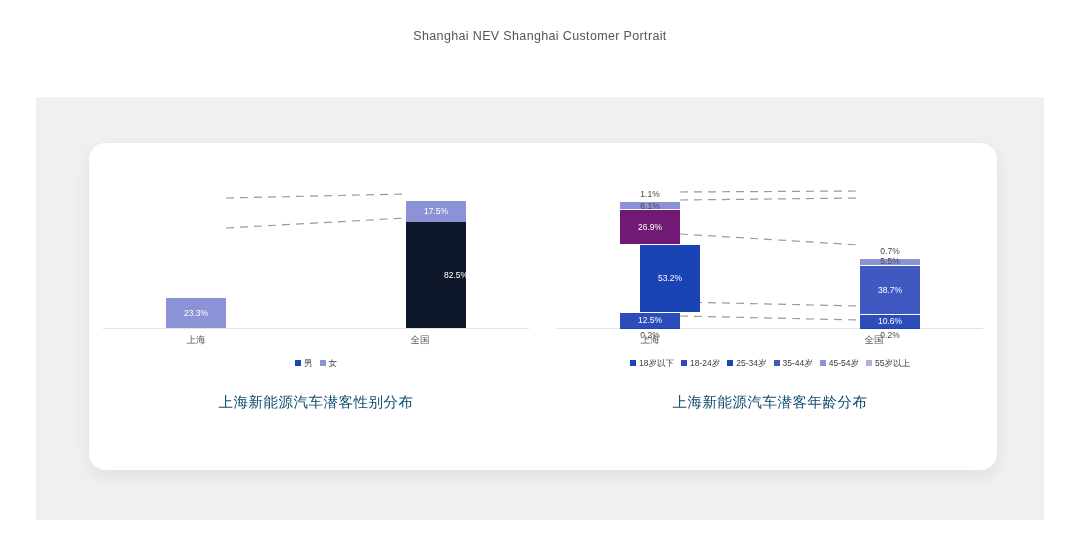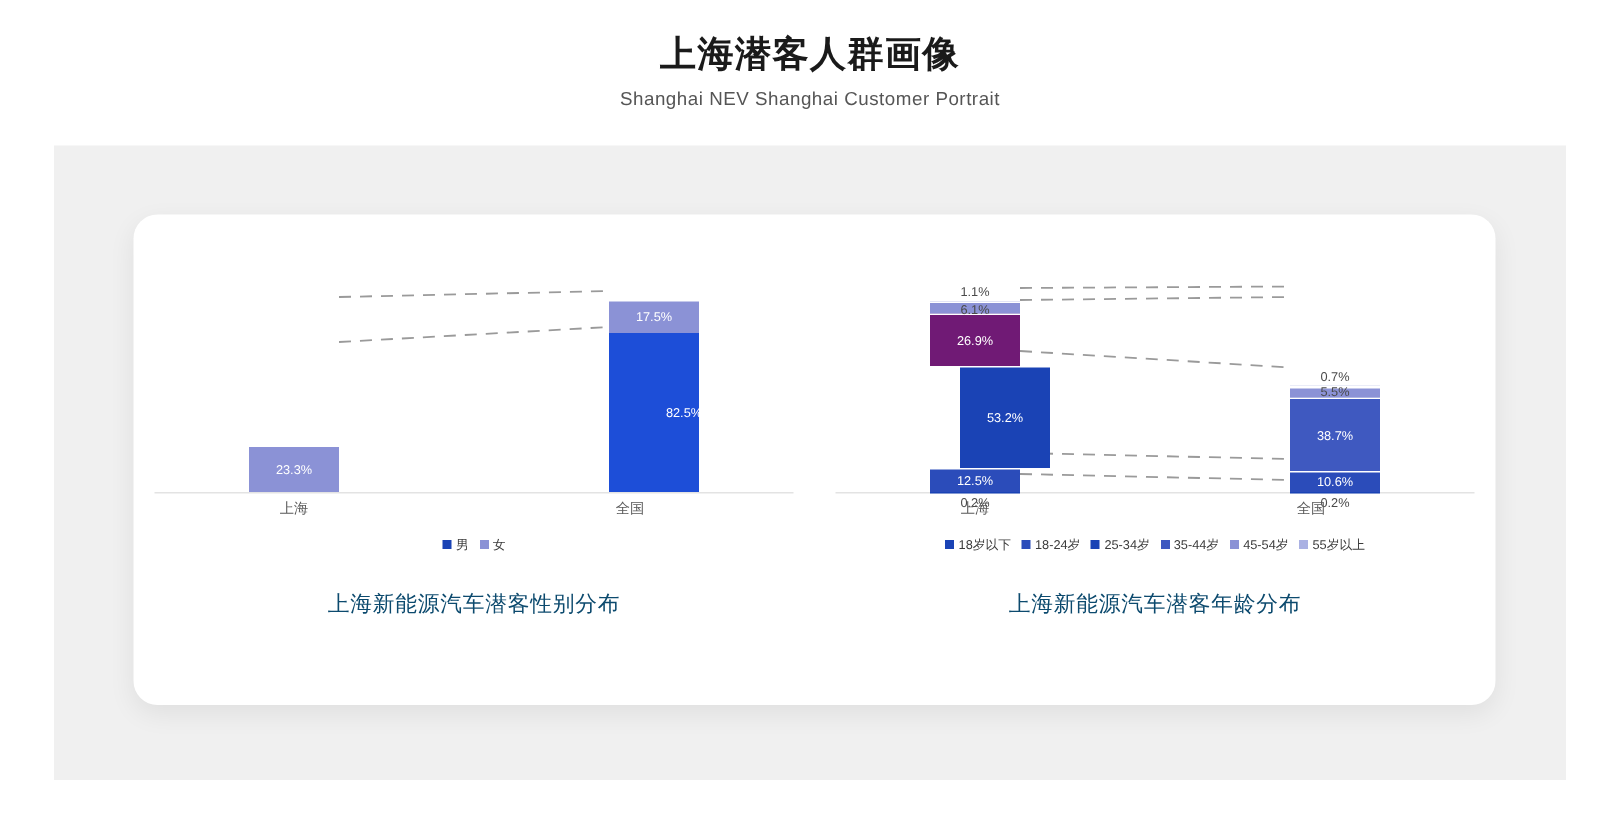--- a/index.html
+++ b/index.html
@@ -179,21 +179,20 @@
     text-align:center;
     font-size:14.5px;
     color:#0c4a6e;
     letter-spacing:0.5px;
   }
 </style>
 </head>
 <body>
 
 <div class="header">
-  <h1 class="page-title">上海潜客人群画像</h1>
   <p class="page-subtitle">Shanghai NEV Shanghai Customer Portrait</p>
 </div>
 
 <div class="gray-panel"></div>
 <div class="white-card"></div>
 
 <div class="charts-row">
 
   <div class="chart-block">
     <div class="plot">
@@ -203,21 +202,21 @@
         <line x1="137" y1="39" x2="317" y2="29" stroke="#9a9a9a" stroke-width="1.2" stroke-dasharray="8,6"></line>
       </svg>
 
       <div class="bar-col left-col">
         <div class="seg" style="height:23.3%;background:#8b92d6;">
           <span class="seg-label">23.3%</span>
         </div>
       </div>
 
       <div class="bar-col right-col">
-        <div class="seg" style="height:82.5%;background:#1d4ed8;padding-left:40px;">
+        <div class="seg" style="height:82.5%;background:#0f172a;padding-left:40px;">
           <span class="seg-label">82.5%</span>
         </div>
         <div class="seg" style="height:17.5%;background:#8b92d6;">
           <span class="seg-label">17.5%</span>
         </div>
       </div>
     </div>
 
     <div class="ticks">
       <div class="tick t-left">上海</div>

